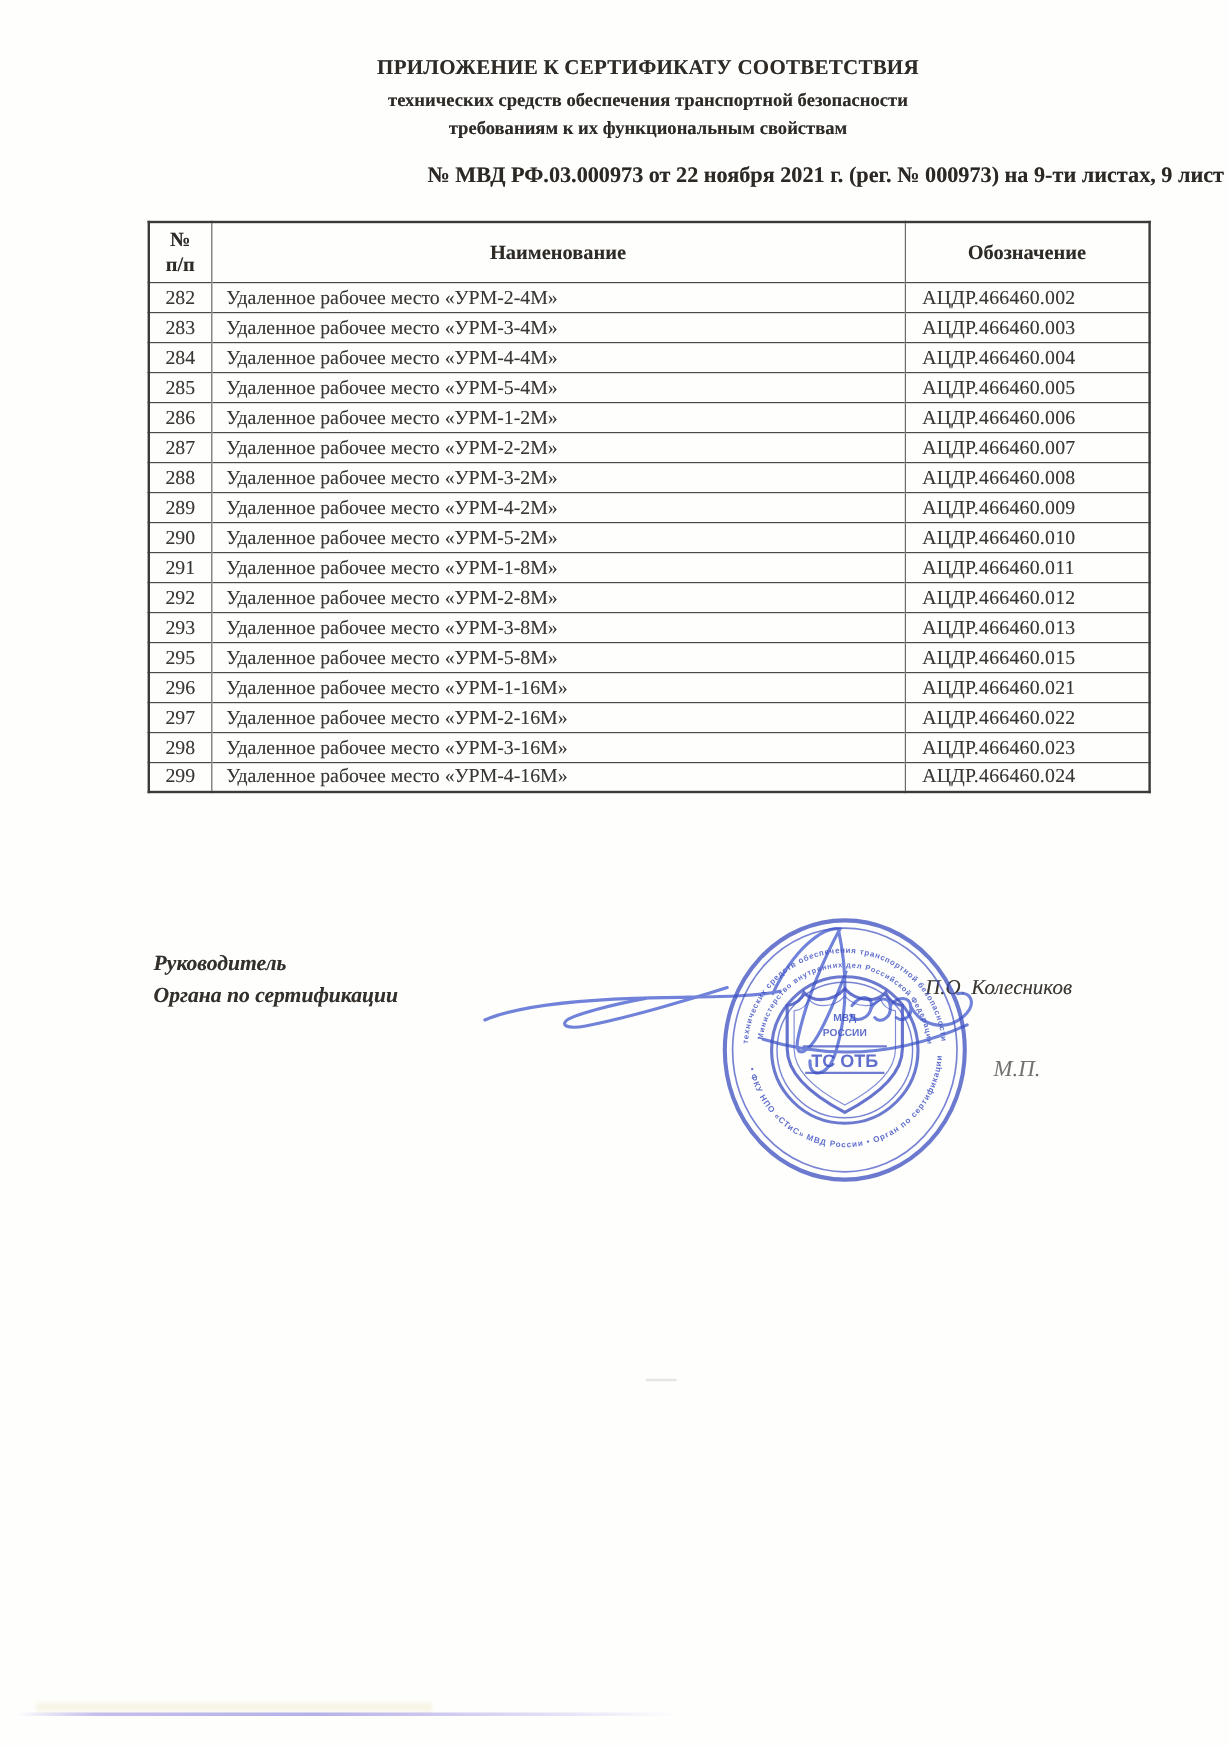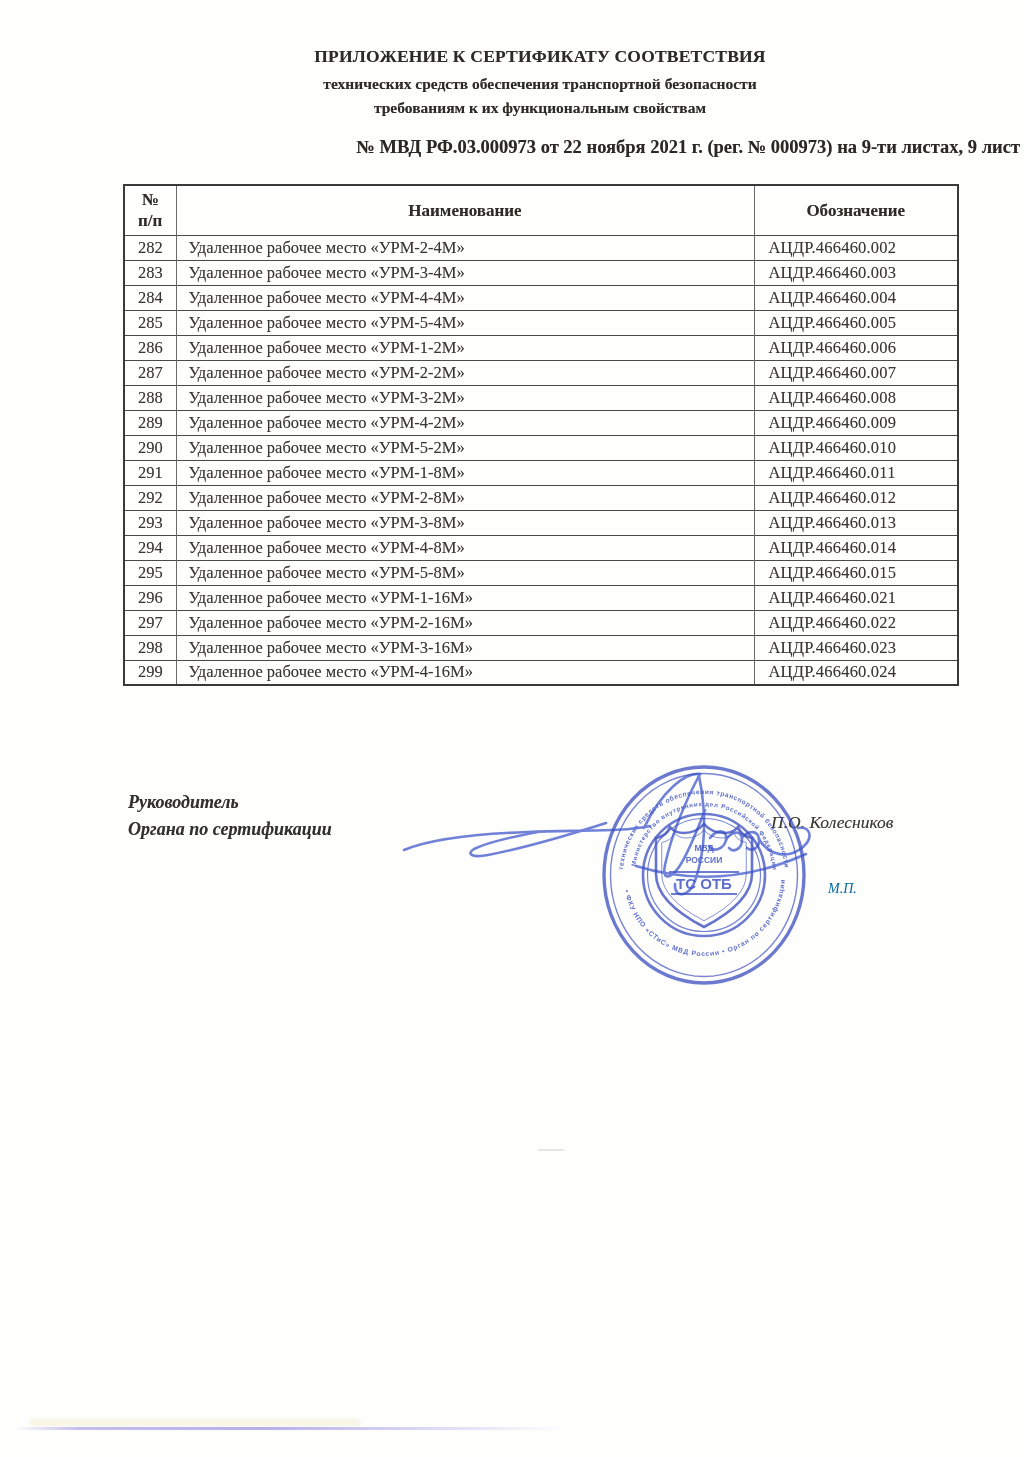--- a/index.html
+++ b/index.html
@@ -53,21 +53,21 @@
     font-size: 18px; font-weight: bold; font-style: italic; color: #33302b;
     line-height: 27px; text-shadow: 0 0 .5px rgba(40,38,34,.4);
   }
   .signer {
     position: absolute; left: 771px; top: 812px;
     font-size: 17.5px; font-weight: normal; font-style: italic; color: #3c3933;
     text-shadow: 0 0 .5px rgba(40,38,34,.4);
   }
   .mp {
     position: absolute; left: 828px; top: 881px;
-    font-size: 14px; font-style: italic; color: #0369a1;
+    font-size: 19px; font-style: italic; color: #737373;
   }
 
   .sig-svg { position: absolute; left: 388px; top: 768px; }
   .stamp-svg { position: absolute; left: 597px; top: 760px; opacity: .92; }
   .stamp-text { font-family: "Liberation Sans", "DejaVu Sans", sans-serif; font-weight: bold; }
 
   
   .scan-line-bottom {
     position: absolute; left: 14px; top: 1427px; width: 550px; height: 3px;
     background: linear-gradient(90deg, rgba(130,120,225,0) 0%, rgba(125,115,220,.45) 12%,
@@ -162,25 +162,20 @@
         </tr>
         <tr>
           <td>292</td>
           <td>Удаленное рабочее место «УРМ-2-8М»</td>
           <td>АЦДР.466460.012</td>
         </tr>
         <tr>
           <td>293</td>
           <td>Удаленное рабочее место «УРМ-3-8М»</td>
           <td>АЦДР.466460.013</td>
-        </tr>
-        <tr>
-          <td>294</td>
-          <td>Удаленное рабочее место «УРМ-4-8М»</td>
-          <td>АЦДР.466460.014</td>
         </tr>
         <tr>
           <td>295</td>
           <td>Удаленное рабочее место «УРМ-5-8М»</td>
           <td>АЦДР.466460.015</td>
         </tr>
         <tr>
           <td>296</td>
           <td>Удаленное рабочее место «УРМ-1-16М»</td>
           <td>АЦДР.466460.021</td>

